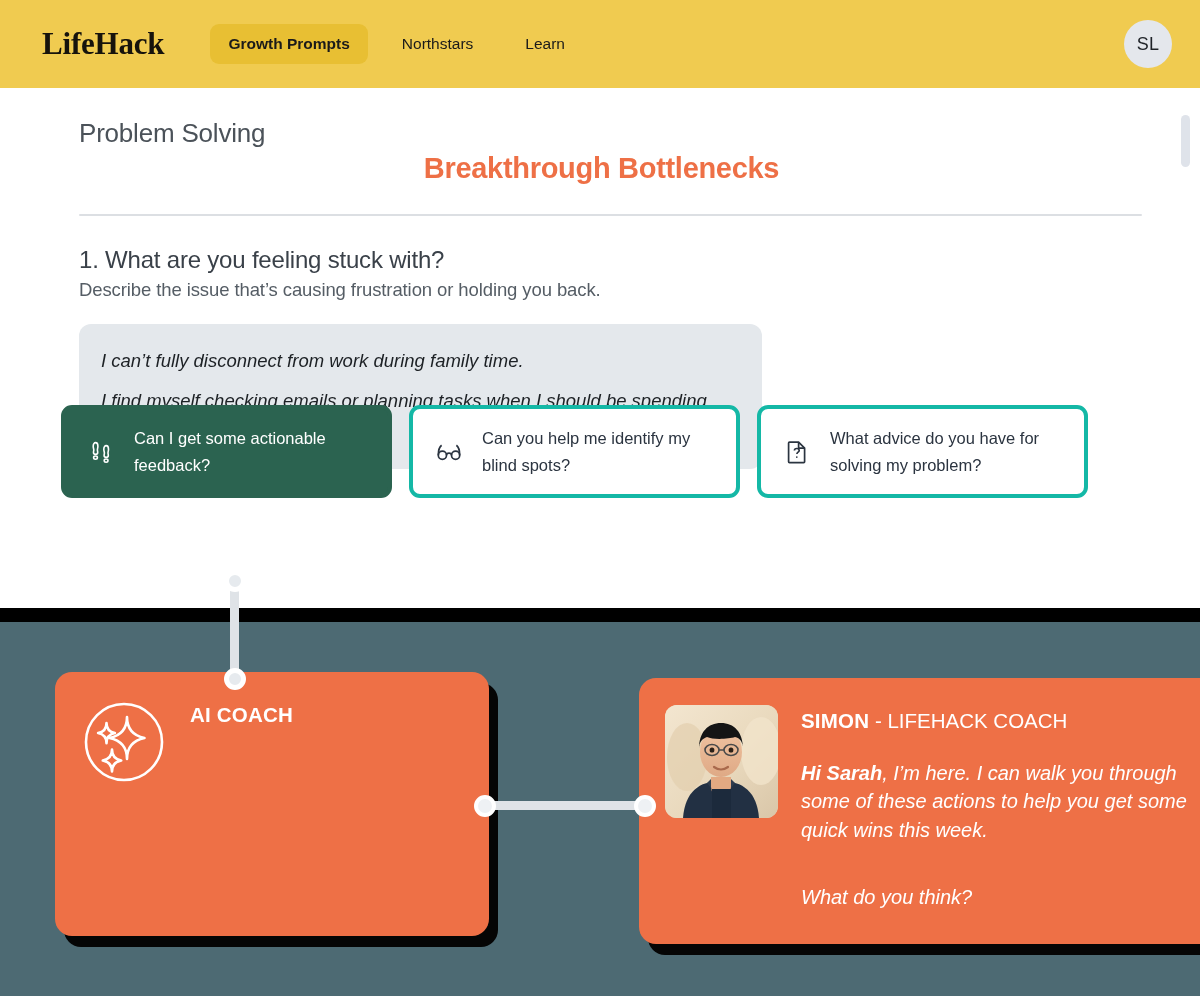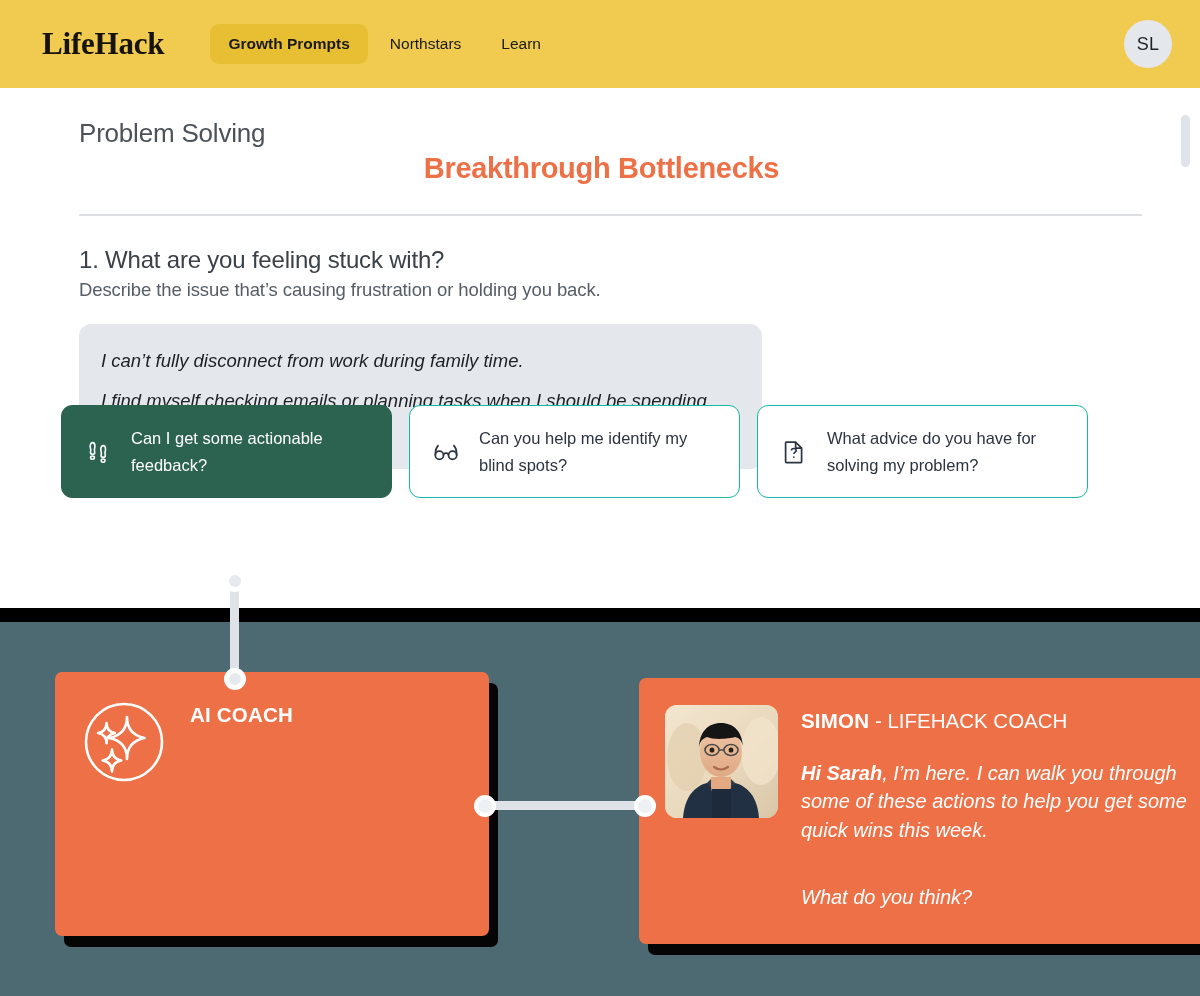--- a/index.html
+++ b/index.html
@@ -37,21 +37,21 @@
     font-weight: 700;
     color: #16130c;
     letter-spacing: -0.2px;
     margin-right: 46px;
     white-space: nowrap;
   }
 
   .nav {
     display: flex;
     align-items: flex-end;
-    gap: 4px;
+    gap: 16px;
   }
 
   .nav-item {
     font-size: 15.5px;
     color: #1a1a1a;
     padding: 11px 18px;
     border-radius: 9px;
     white-space: nowrap;
     cursor: pointer;
   }
@@ -154,21 +154,21 @@
 
   .opt-card {
     width: 331px;
     height: 93px;
     border-radius: 11px;
     display: flex;
     align-items: center;
     gap: 18px;
     padding: 0 22px 0 21px;
     background: #ffffff;
-    border: 1px solid #14b8a6;
+    border: 4px solid #14b8a6;
     cursor: pointer;
   }
 
   .opt-card.selected {
     background: #2b6350;
     border-color: #2b6350;
   }
 
   .opt-icon {
     flex: 0 0 auto;
@@ -255,21 +255,21 @@
     background: #eef1f4;
     border: 4px solid #ffffff;
   }
   .conn-h .knob.left { left: 0; }
   .conn-h .knob.right { right: 0; }
 
   
   .coach-card {
     position: absolute;
     background: #ee7046;
-    border-radius: 7px;
+    border-radius: 17px;
     box-shadow: 9px 11px 0 0 #050505;
     display: flex;
     gap: 23px;
     padding: 27px 22px 26px 26px;
     z-index: 4;
   }
 
   .card-ai {
     left: 55px;
     top: 672px;

